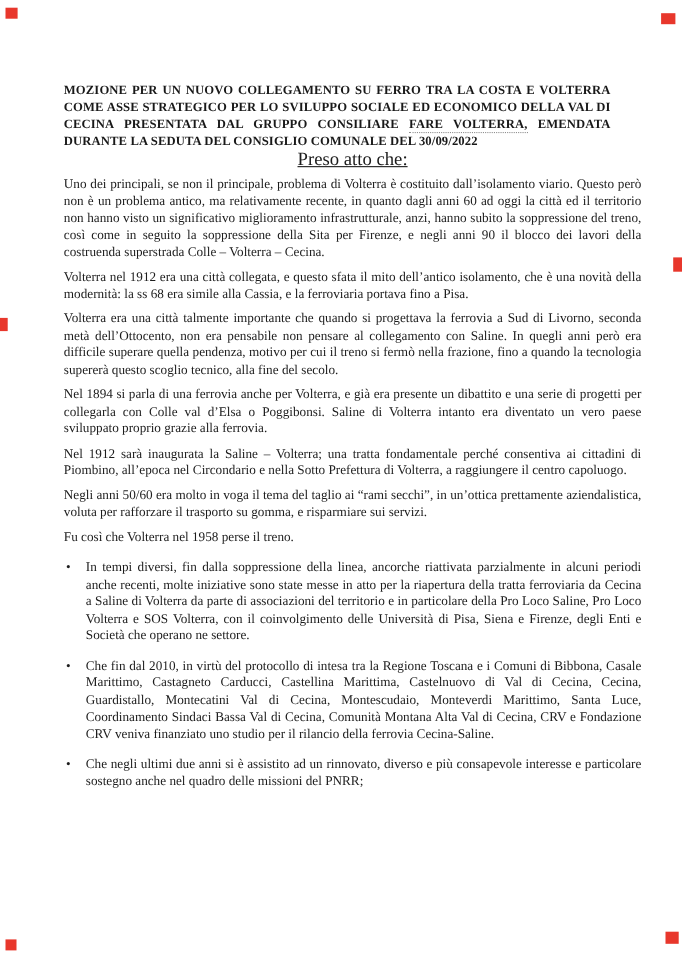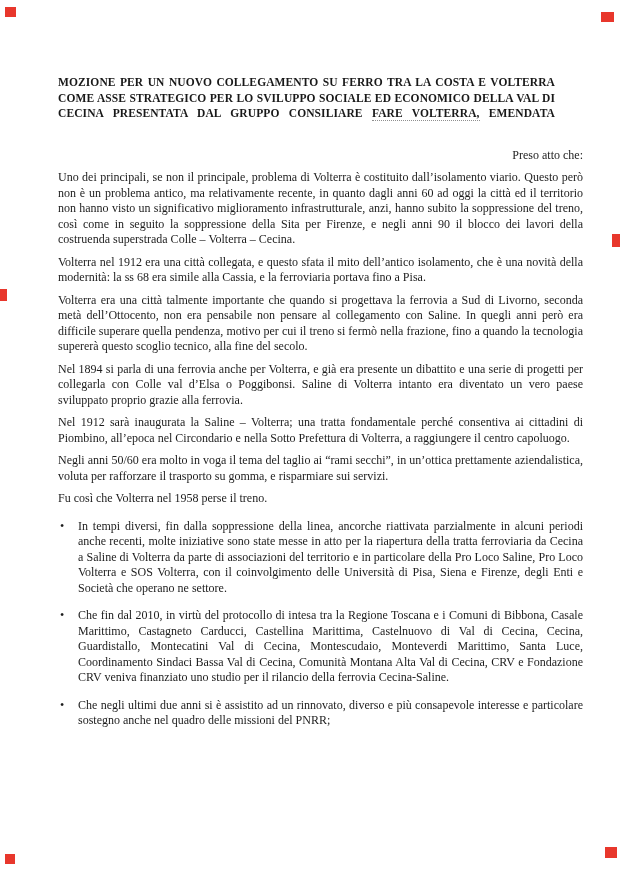--- a/index.html
+++ b/index.html
@@ -17,32 +17,32 @@
     left: 58px;
     top: 75px;
     width: 525px;
   }
   .doc-title {
     width: 497px;
     font-weight: bold;
     font-size: 11.5px;
     line-height: 15.5px;
     letter-spacing: 0.1px;
-    margin-bottom: 26px;
     color: #191919;
   }
   .t-line { text-align: justify; }
   .t-line.jl { text-align-last: justify; }
   .t-line.last { text-align: left; }
   .u-dotted { border-bottom: 1px dotted #8f8f8f; padding-bottom: 1px; font-family: Liberation Serif, serif; }
   .lead {
     margin: 0 0 7px 0;
-    font-size: 12px;
+    font-size: 17px;
     line-height: 15.5px;
-    text-align: right;
+    text-align: center;
+    text-decoration: underline;
   }
   .para {
     margin: 0 0 7px 0;
     font-size: 12px;
     line-height: 15.5px;
     text-align: justify;
   }
   .bullets {
     margin: 2px 0 0 0;
     padding: 0;
@@ -85,20 +85,21 @@
   <div class="marker m-l"></div>
   <div class="marker m-bl"></div>
   <div class="marker m-br"></div>
 
   <div class="content">
 
     <div class="doc-title">
       <div class="t-line jl">MOZIONE PER UN NUOVO COLLEGAMENTO SU FERRO TRA LA COSTA E VOLTERRA</div>
       <div class="t-line jl">COME ASSE STRATEGICO PER LO SVILUPPO SOCIALE ED ECONOMICO DELLA VAL DI</div>
       <div class="t-line jl"><span>CECINA PRESENTATA DAL GRUPPO CONSILIARE </span><span class="u-dotted">FARE VOLTERRA,</span><span> EMENDATA</span></div>
+      <div class="t-line last">DURANTE LA SEDUTA DEL CONSIGLIO COMUNALE DEL 30/09/2022</div>
     </div>
 
     <p class="lead">Preso atto che:</p>
 
     <p class="para">Uno dei principali, se non il principale, problema di Volterra è costituito dall’isolamento viario. Questo però non è un problema antico, ma relativamente recente, in quanto dagli anni 60 ad oggi la città ed il territorio non hanno visto un significativo miglioramento infrastrutturale, anzi, hanno subito la soppressione del treno, così come in seguito la soppressione della Sita per Firenze, e negli anni 90 il blocco dei lavori della costruenda superstrada Colle – Volterra – Cecina.</p>
     <p class="para">Volterra nel 1912 era una città collegata, e questo sfata il mito dell’antico isolamento, che è una novità della modernità: la ss 68 era simile alla Cassia, e la ferroviaria portava fino a Pisa.</p>
     <p class="para">Volterra era una città talmente importante che quando si progettava la ferrovia a Sud di Livorno, seconda metà dell’Ottocento, non era pensabile non pensare al collegamento con Saline. In quegli anni però era difficile superare quella pendenza, motivo per cui il treno si fermò nella frazione, fino a quando la tecnologia supererà questo scoglio tecnico, alla fine del secolo.</p>
     <p class="para">Nel 1894 si parla di una ferrovia anche per Volterra, e già era presente un dibattito e una serie di progetti per collegarla con Colle val d’Elsa o Poggibonsi. Saline di Volterra intanto era diventato un vero paese sviluppato proprio grazie alla ferrovia.</p>
     <p class="para">Nel 1912 sarà inaugurata la Saline – Volterra; una tratta fondamentale perché consentiva ai cittadini di Piombino, all’epoca nel Circondario e nella Sotto Prefettura di Volterra, a raggiungere il centro capoluogo.</p>
     <p class="para">Negli anni 50/60 era molto in voga il tema del taglio ai “rami secchi”, in un’ottica prettamente aziendalistica, voluta per rafforzare il trasporto su gomma, e risparmiare sui servizi.</p>

